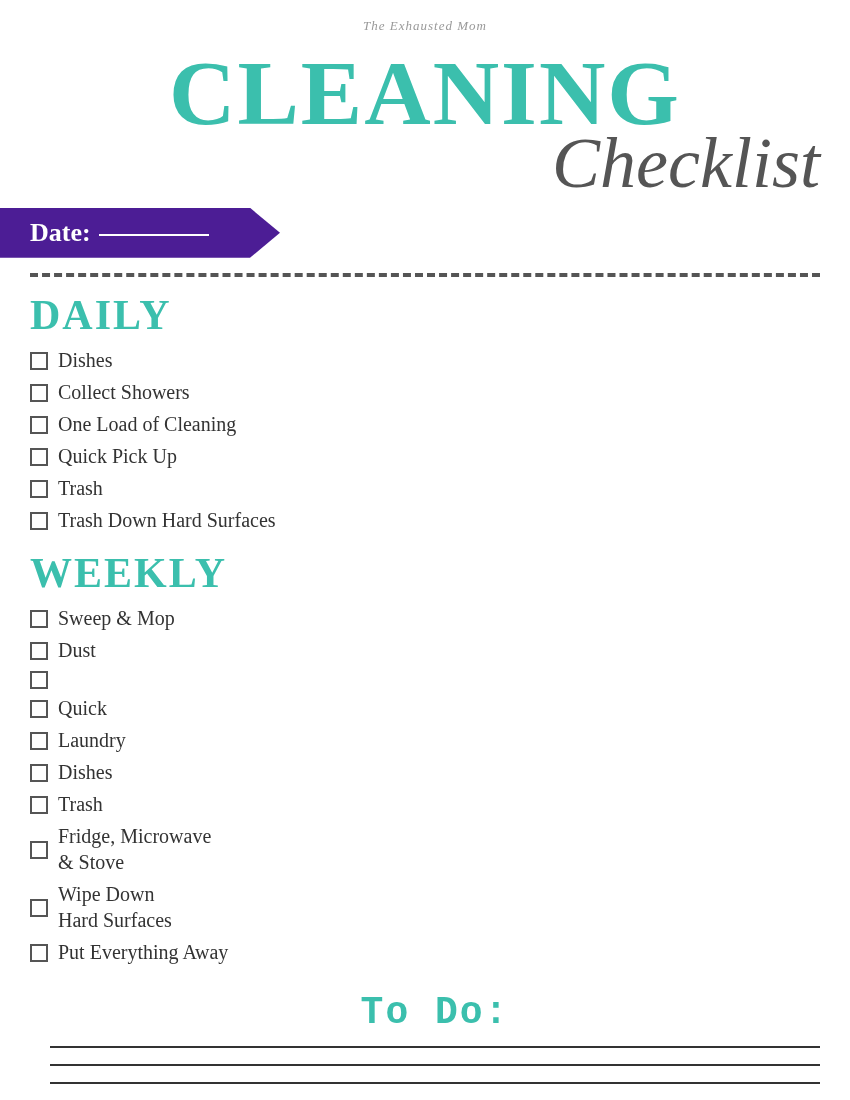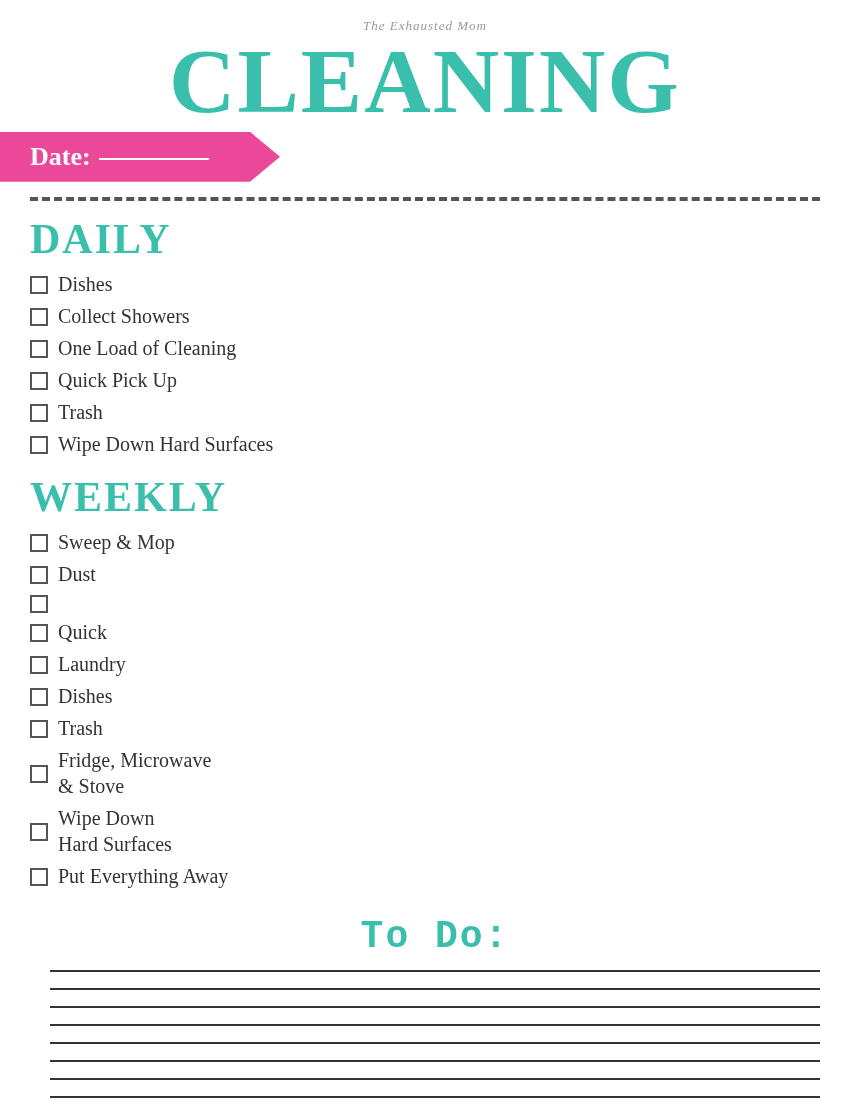--- a/index.html
+++ b/index.html
@@ -26,21 +26,21 @@
       text-align: center;
       padding-top: 18px;
       position: relative;
     }
 
     .site-name {
       font-family: Georgia, serif;
       font-size: 13px;
       color: #999;
       letter-spacing: 1px;
-      margin-bottom: 6px;
+      margin-bottom: 18px;
       font-style: italic;
     }
 
     .cleaning-row {
       display: flex;
       align-items: flex-end;
       justify-content: center;
       position: relative;
       line-height: 1;
     }
@@ -69,21 +69,21 @@
     
     .date-banner-wrapper {
       position: relative;
       margin-top: 8px;
       height: 52px;
       display: flex;
       align-items: center;
     }
 
     .date-banner {
-      background: #ec4899;
+      background: #4c1d95;
       color: white;
       font-size: 26px;
       font-family: Georgia, serif;
       font-weight: bold;
       padding: 10px 60px 10px 30px;
       clip-path: polygon(0 0, calc(100% - 30px) 0, 100% 50%, calc(100% - 30px) 100%, 0 100%);
       display: inline-flex;
       align-items: center;
       min-width: 280px;
     }
@@ -180,20 +180,23 @@
 </head>
 <body>
 
 <div class="page">
 
   <div class="header">
     <div class="site-name">The Exhausted Mom</div>
     <div class="cleaning-row">
       <span class="cleaning-text">Cleaning</span>
     </div>
+    <div style="text-align:right; margin-right:30px; margin-top:-8px;">
+      <span class="checklist-text">Checklist</span>
+    </div>
   </div>
 
   <div class="date-banner-wrapper">
     <div class="date-banner">
       <span>Date:</span>
       <span class="date-line"></span>
     </div>
   </div>
 
   <hr class="dashed-divider">
@@ -219,21 +222,21 @@
       <div class="checklist-item">
         <span class="checkbox"></span>
         <span>Quick Pick Up</span>
       </div>
       <div class="checklist-item">
         <span class="checkbox"></span>
         <span>Trash</span>
       </div>
       <div class="checklist-item">
         <span class="checkbox"></span>
-        <span>Wipe Down Hard Surfaces</span>
+        <span>Trash Down Hard Surfaces</span>
       </div>
 
       <div class="section-heading weekly">Weekly</div>
 
       <div class="checklist-item">
         <span class="checkbox"></span>
         <span>Sweep &amp; Mop</span>
       </div>
       <div class="checklist-item">
         <span class="checkbox"></span>

